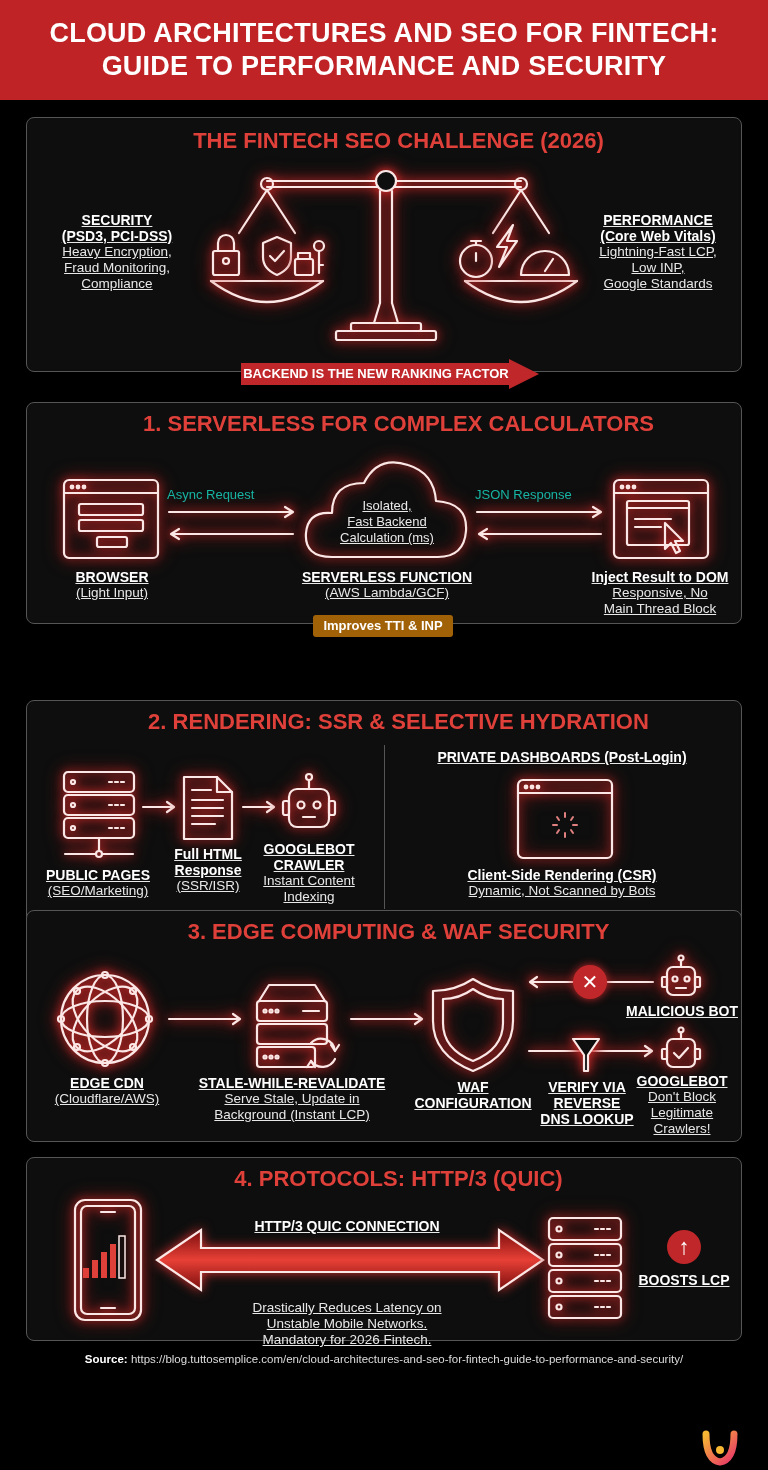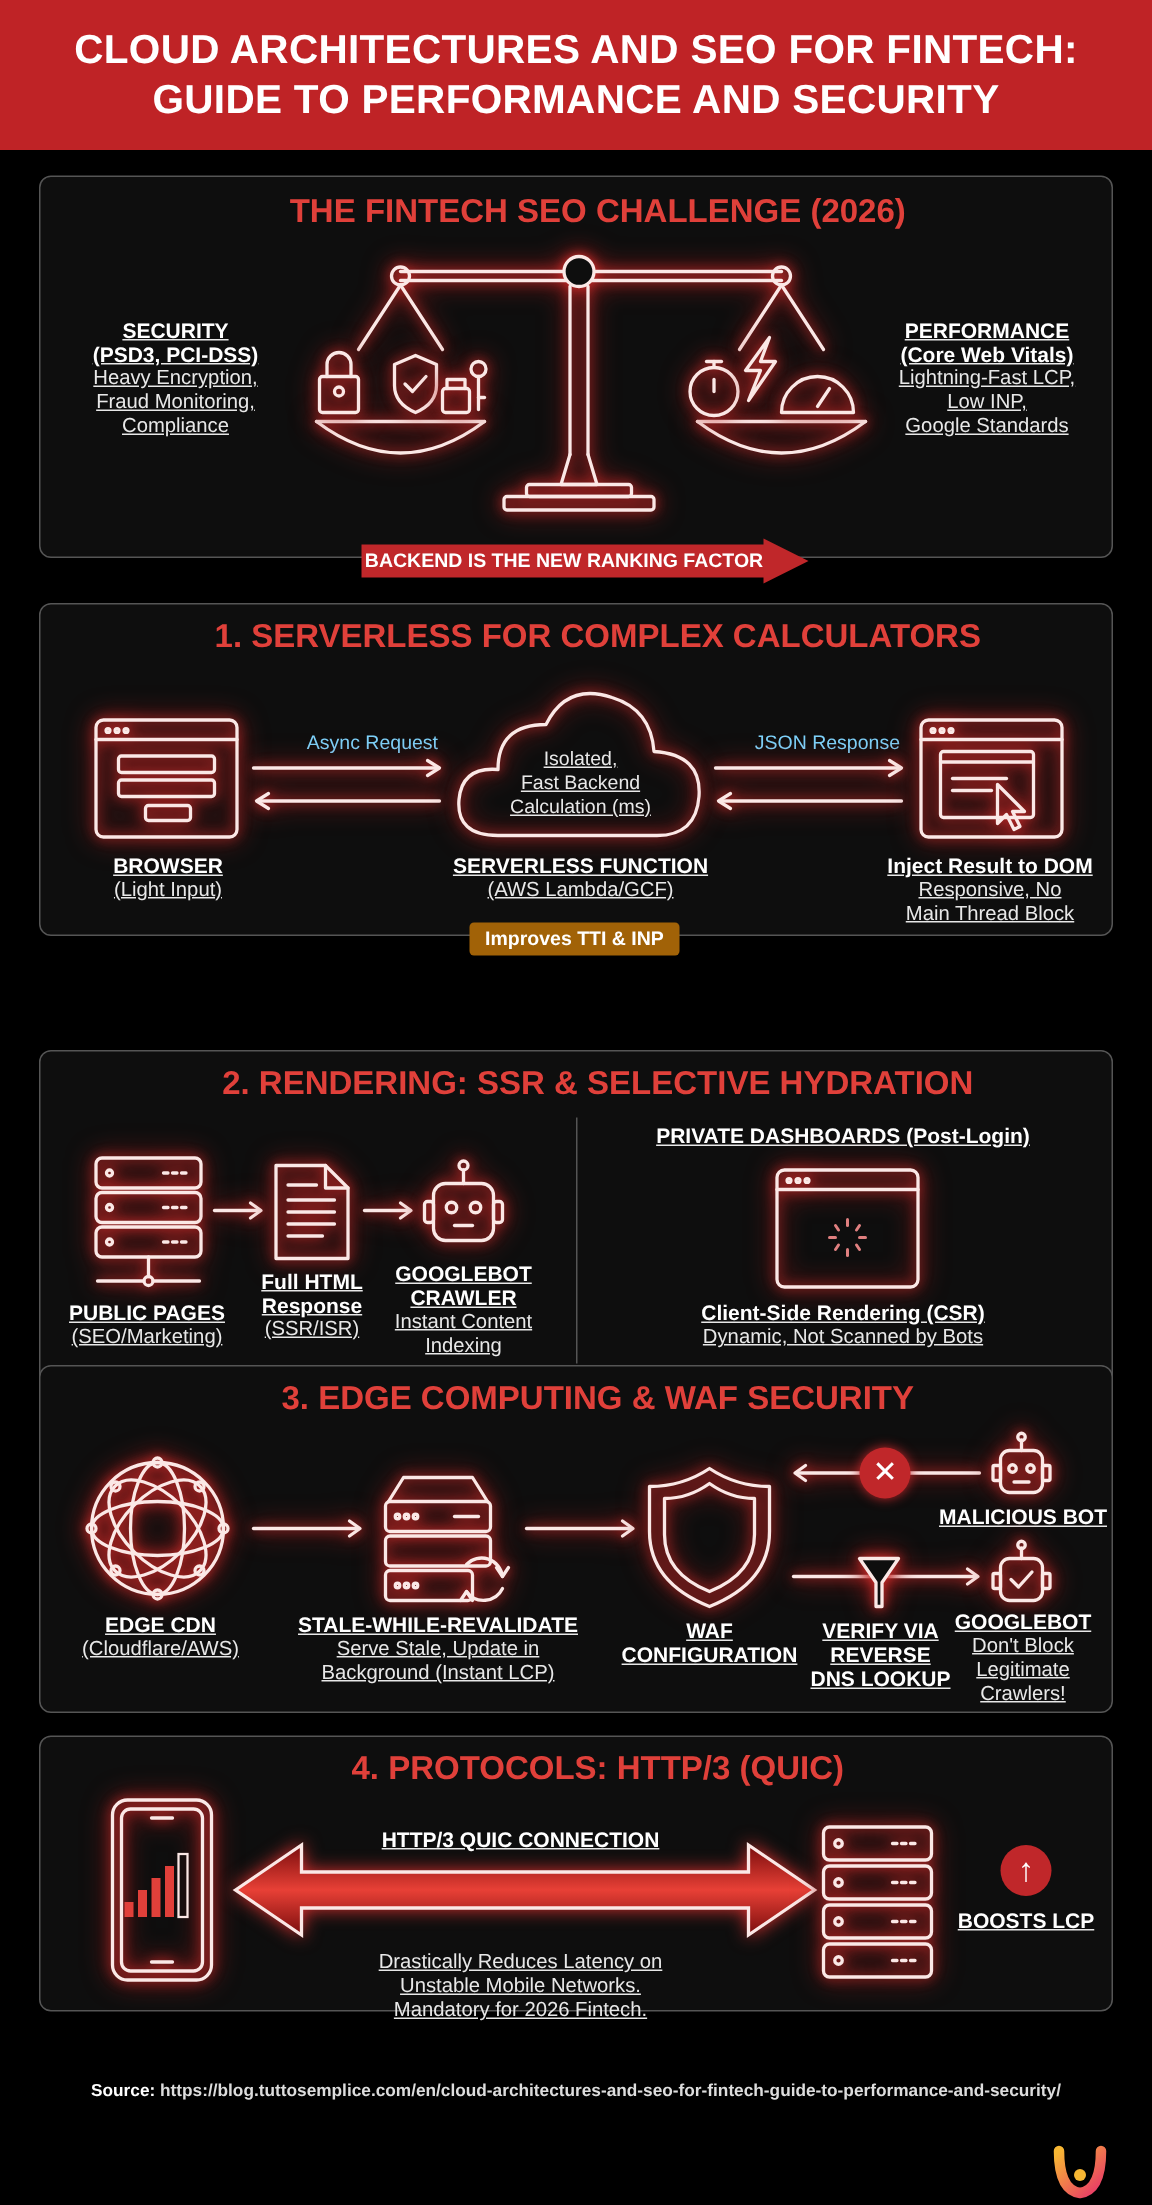--- a/index.html
+++ b/index.html
@@ -10,22 +10,22 @@
   .header .t { font-weight: bold; font-size: 27px; line-height: 33px; letter-spacing: 0.2px; text-align: center; }
   .panel { position: absolute; left: 26px; width: 716px; border: 1.5px solid #555; border-radius: 8px; background: #0e0e0e; }
   .ptitle { position: absolute; left: 0; right: 0; text-align: center; color: #e0403a; font-weight: bold; font-size: 22px; padding-left: 29px; }
   .lbl { position: absolute; text-align: center; font-size: 13.5px; line-height: 16px; color: #e8e8e8; text-decoration: underline; }
   .lbl b { display: block; color: #fff; font-weight: bold; font-size: 14px; }
   .badge { position: absolute; background: #a16207; color: #fff; font-weight: bold; font-size: 13px;
     text-align: center; line-height: 22px; border-radius: 3px; }
   svg { position: absolute; overflow: visible; }
   .neon { fill: none; stroke: #fbe8e6; stroke-width: 2.2; stroke-linecap: round; stroke-linejoin: round;
     filter: drop-shadow(0 0 4px #d8302e) drop-shadow(0 0 8px #a01a1a); }
-  .arrowtxt { position: absolute; font-size: 13px; color: #7dd3fc; text-align: right; }
-  .source { position: absolute; left: 0; width: 768px; top: 1388px; text-align: center; font-size: 11.5px; color: #ddd; font-weight: bold; }
+  .arrowtxt { position: absolute; font-size: 13px; color: #14b8a6; text-align: left; }
+  .source { position: absolute; left: 0; width: 768px; top: 1353px; text-align: center; font-size: 11.5px; color: #ddd; }
   .source b { color: #fff; }
 </style>
 </head>
 <body>
 
 <div class="header">
   <div class="t">CLOUD ARCHITECTURES AND SEO FOR FINTECH:</div>
   <div class="t">GUIDE TO PERFORMANCE AND SECURITY</div>
 </div>
 

